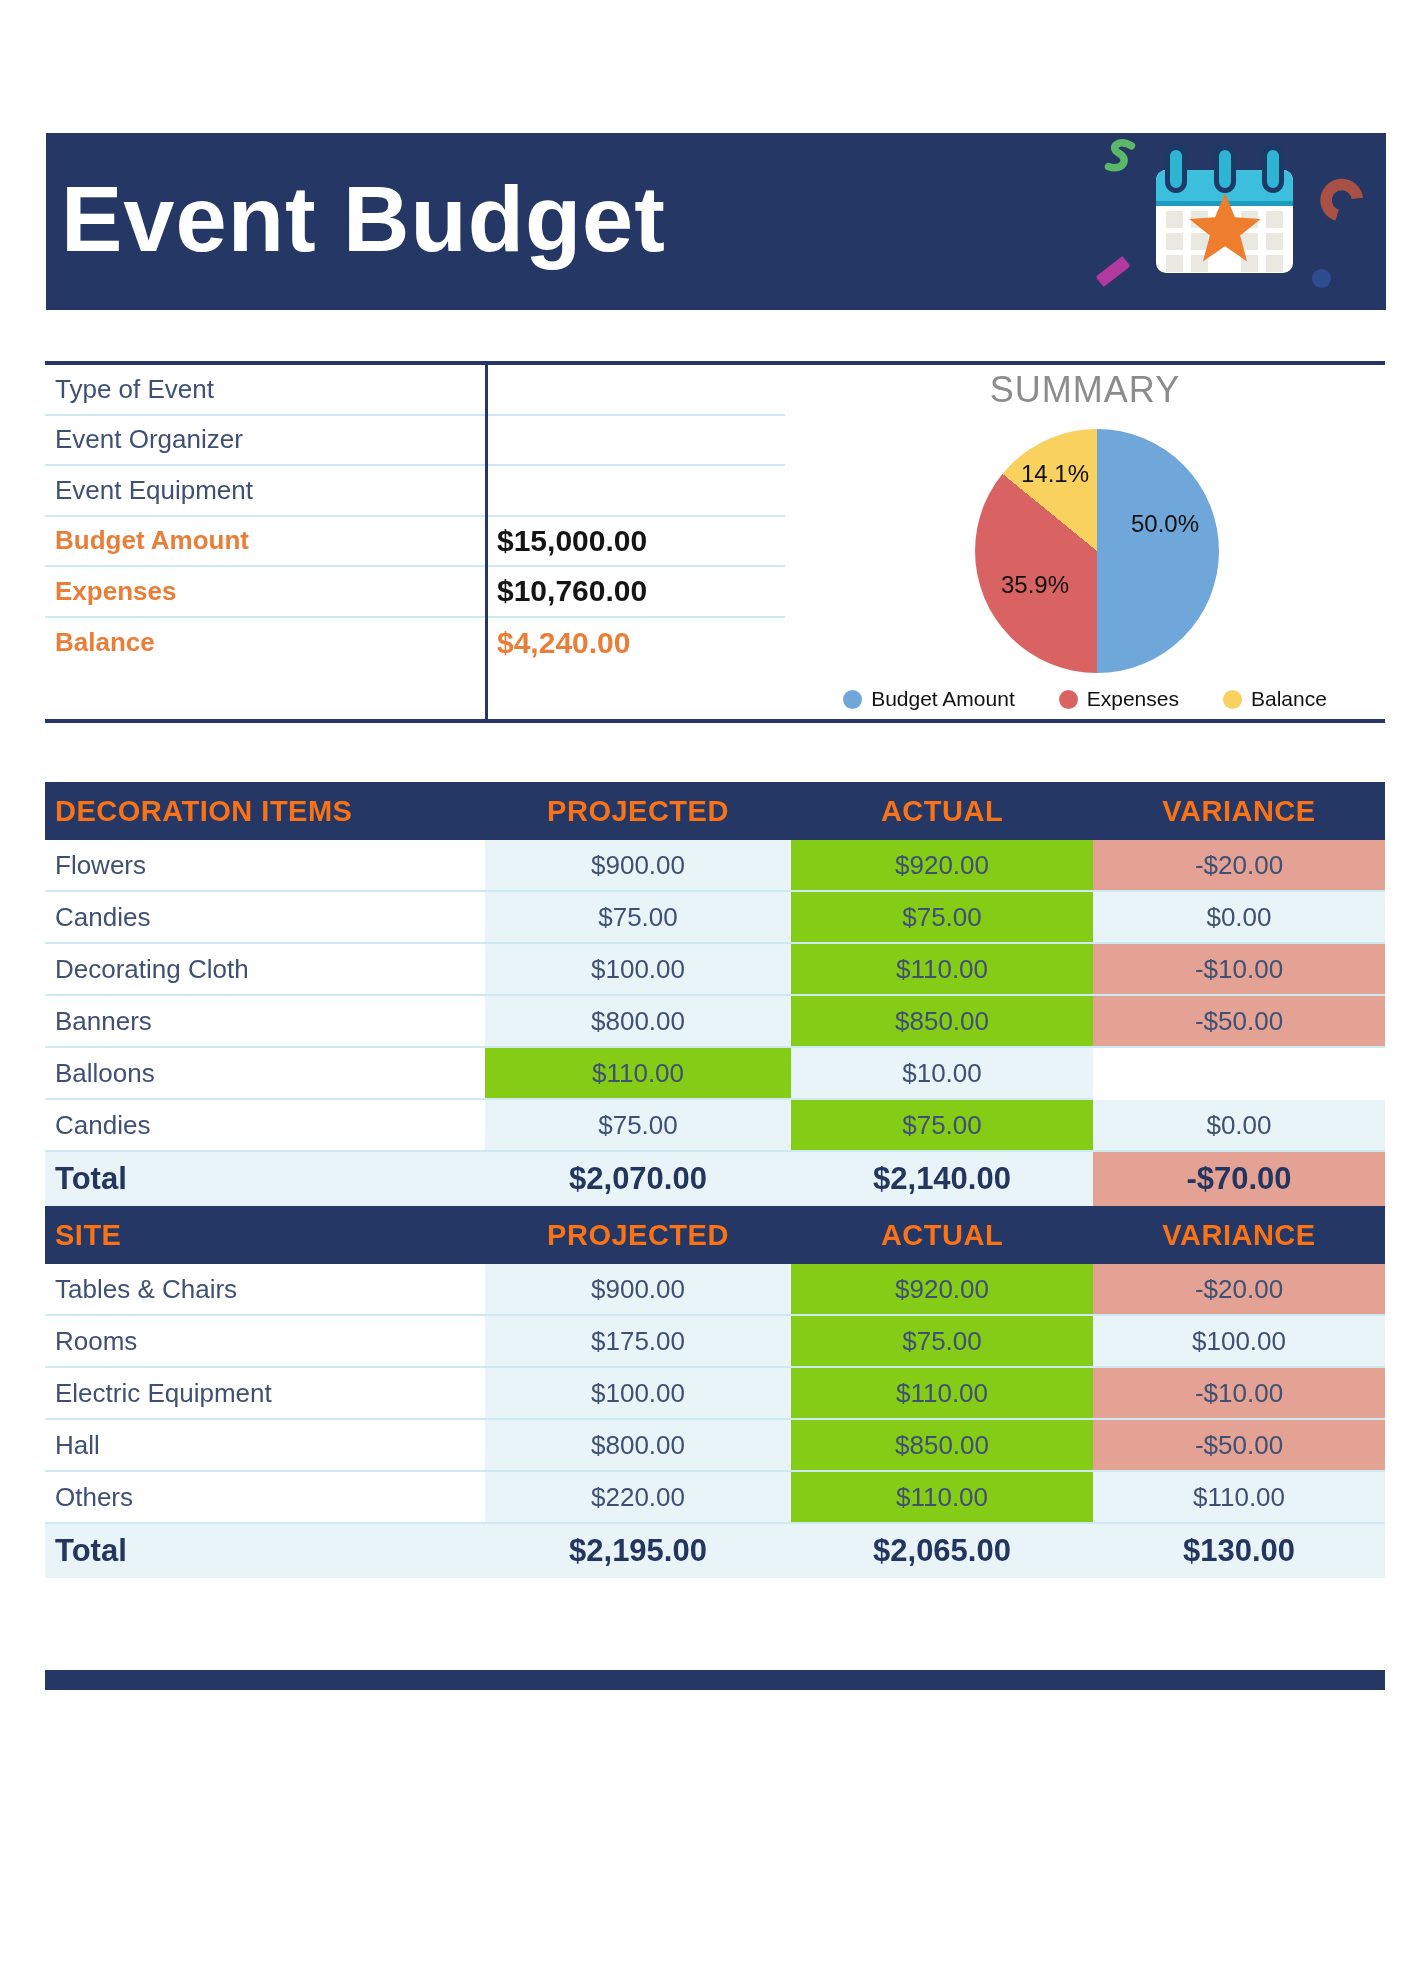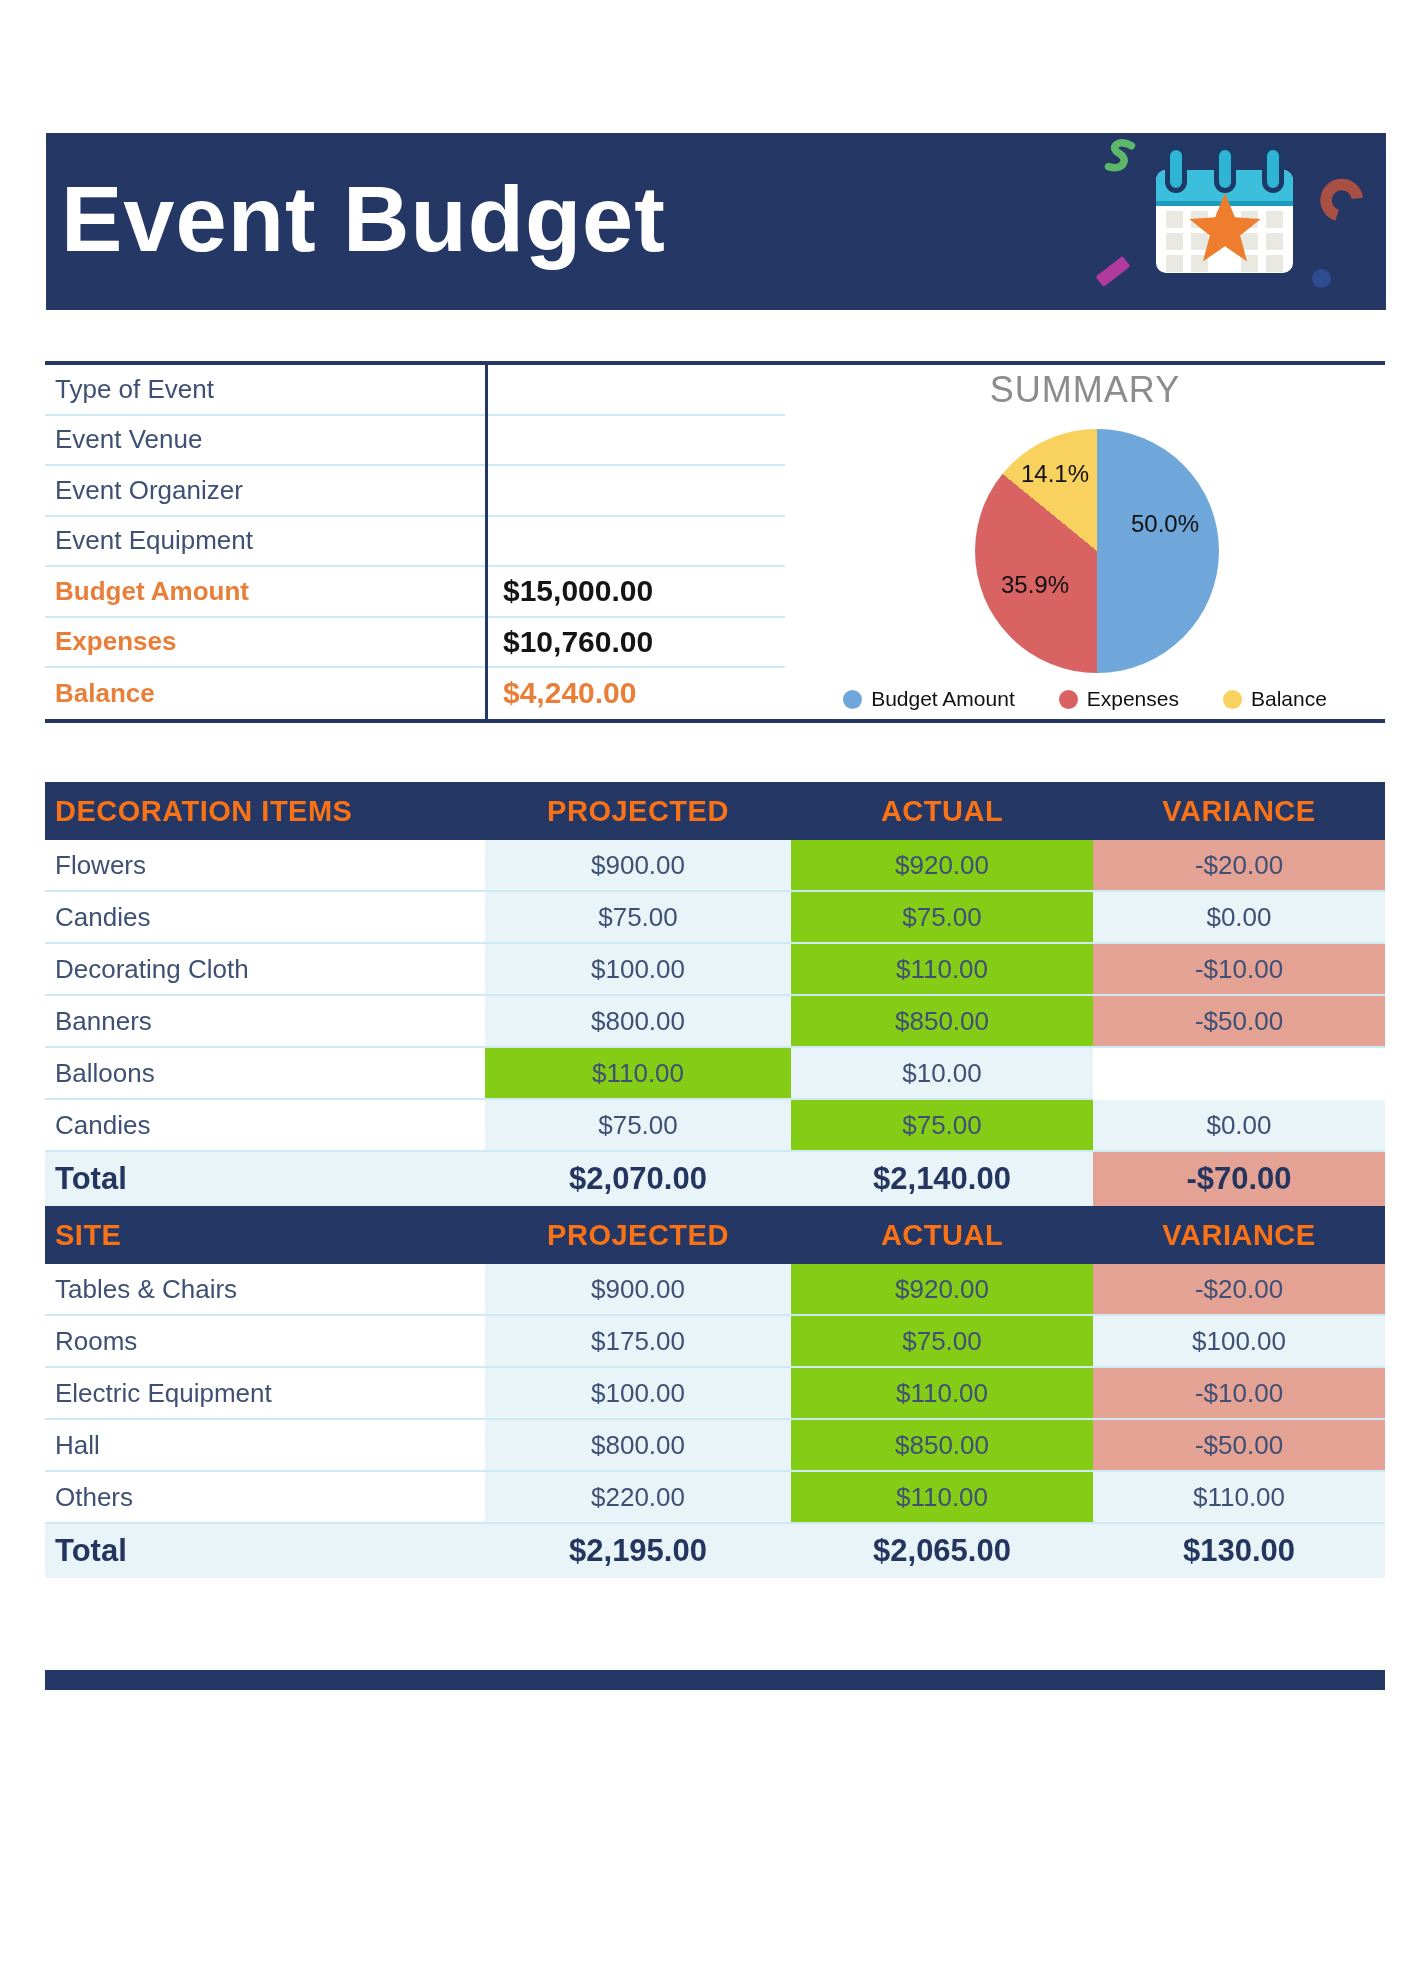--- a/index.html
+++ b/index.html
@@ -37,21 +37,21 @@
   
   .info{position:absolute;left:45px;top:361px;width:1340px;height:362px;box-sizing:border-box;
         border-top:4px solid var(--navy);border-bottom:4px solid var(--navy);}
   .info-rows{position:absolute;left:0;top:0;width:740px;}
   .info-row{position:relative;height:50.5px;box-sizing:border-box;display:flex;
             border-bottom:2px solid var(--lineblue);}
   .info-row:last-child{border-bottom:none;}
   .info-label{width:440px;box-sizing:border-box;padding-left:10px;display:flex;align-items:center;
               font-size:26px;color:var(--textnavy);}
   .info-row.accent .info-label{color:var(--orange);font-weight:700;}
-  .info-value{flex:1;box-sizing:border-box;padding-left:18px;display:flex;align-items:center;
+  .info-value{flex:1;box-sizing:border-box;padding-left:12px;display:flex;align-items:center;
               font-size:30px;font-weight:700;color:#141414;}
   .info-value.orange{color:var(--orange);}
   .vline{position:absolute;left:440px;top:0;bottom:0;width:3px;background:var(--navy);}
 
   
   .summary{position:absolute;right:0;top:0;width:600px;height:100%;}
   .summary-title{position:absolute;top:4px;left:0;width:100%;text-align:center;
                  font-size:36px;color:#8C8C8C;letter-spacing:1px;}
   .pie-wrap{position:absolute;left:190px;top:64px;width:244px;height:244px;}
   .pie{width:100%;height:100%;border-radius:50%;}
@@ -131,24 +131,20 @@
     </div>
   </header>
 
   <section class="info">
     <div class="info-rows">
       <div class="info-row">
         <span class="info-label">Type of Event</span>
         <span class="info-value"></span>
       </div>
       <div class="info-row">
-        <span class="info-label">Event Venue</span>
-        <span class="info-value"></span>
-      </div>
-      <div class="info-row">
         <span class="info-label">Event Organizer</span>
         <span class="info-value"></span>
       </div>
       <div class="info-row">
         <span class="info-label">Event Equipment</span>
         <span class="info-value"></span>
       </div>
       <div class="info-row accent">
         <span class="info-label">Budget Amount</span>
         <span class="info-value">$15,000.00</span>

